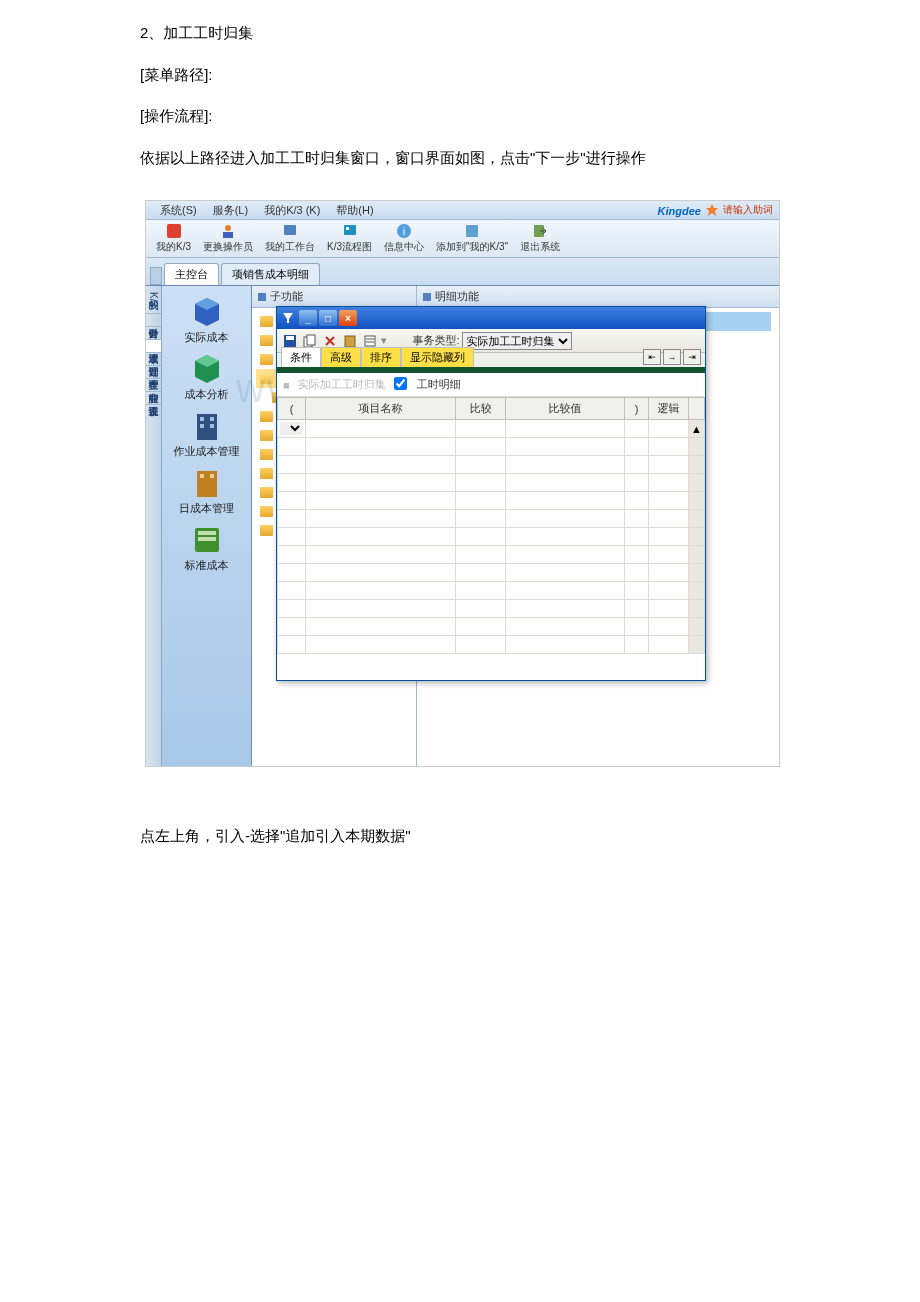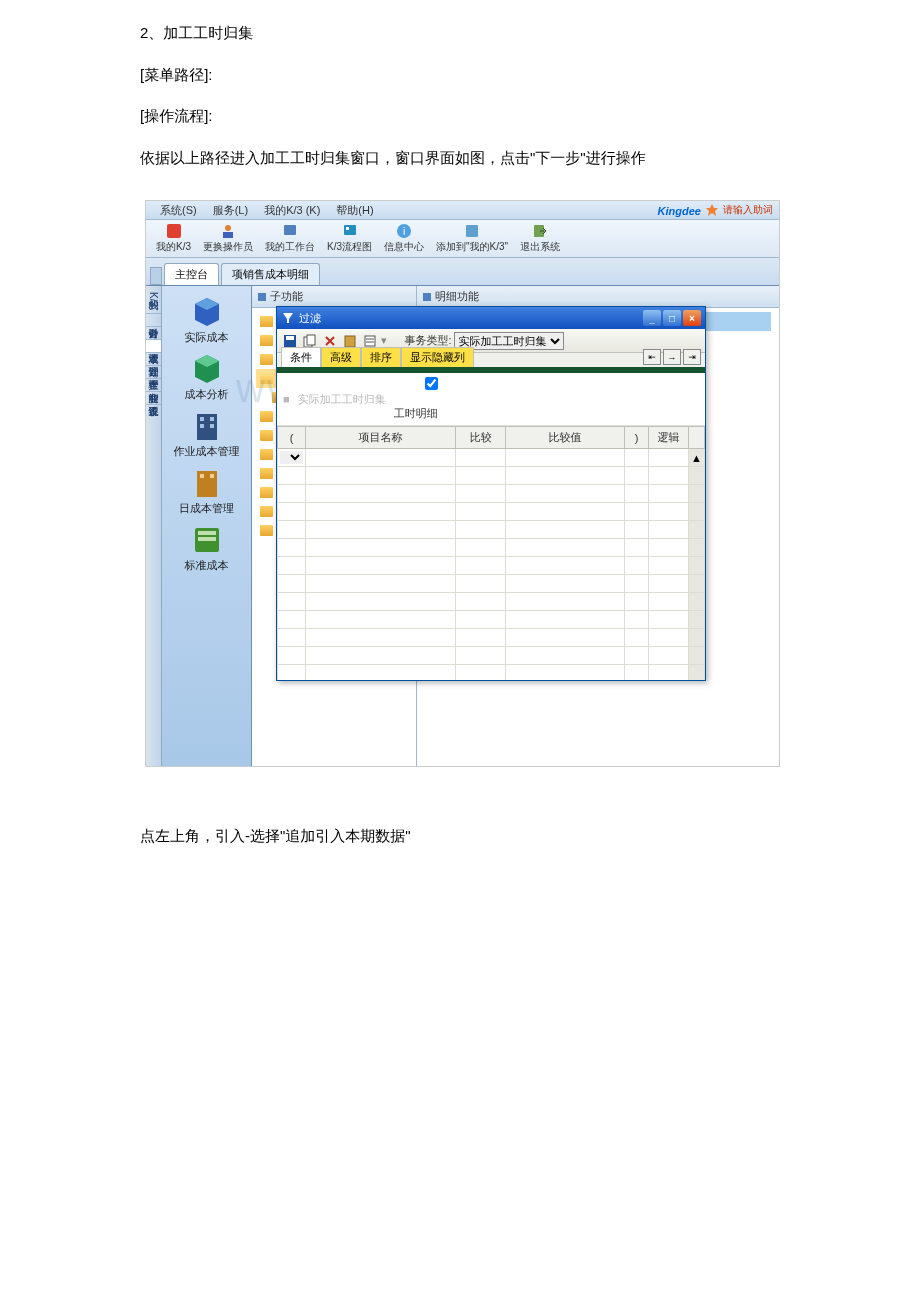--- a/index.html
+++ b/index.html
@@ -55,39 +55,39 @@
     .dialog { position: absolute; left: 130px; top: 105px; width: 430px; height: 375px; background: #f0f0ec; border: 1px solid #0050a0; box-shadow: 2px 2px 6px rgba(0,0,0,0.3); z-index: 100; }
     .titlebar { background: linear-gradient(#4080e0, #1050c0); height: 22px; display: flex; align-items: center; padding: 0 4px; }
     .titlebar-icon { width: 14px; height: 14px; margin-right: 4px; }
     .titlebar-text { color: #fff; font-size: 11px; flex: 1; }
     .winbtns { display: flex; gap: 2px; }
     .winbtn { width: 18px; height: 16px; background: linear-gradient(#f0a060, #e04010); border-radius: 2px; display: flex; align-items: center; justify-content: center; color: #fff; font-size: 10px; font-weight: bold; cursor: pointer; }
     .winbtn.min, .winbtn.max { background: linear-gradient(#90c0f0, #3070d0); }
     
     .dlg-toolbar { background: linear-gradient(#f8f8f4, #e8e8e0); height: 24px; display: flex; align-items: center; padding: 0 4px; border-bottom: 1px solid #c0c0b8; gap: 2px; }
     .dlg-tbtn { width: 18px; height: 18px; display: flex; align-items: center; justify-content: center; cursor: pointer; }
-    .dlg-label { font-size: 11px; margin-left: 16px; color: #333; }
+    .dlg-label { font-size: 11px; margin-left: 24px; color: #333; }
     .dlg-select { font-size: 11px; height: 18px; border: 1px solid #888; width: 110px; }
     
     .dlg-body { display: flex; height: calc(100% - 46px); }
     .dlg-left { width: 78px; background: linear-gradient(#f0f0ec, #e0e0d8); border-right: 1px solid #c0c0b8; padding: 4px; }
     .dlg-big-icon { width: 32px; height: 36px; margin: 4px auto; display: block; }
     .dlg-icon-box { text-align: center; margin-bottom: 8px; cursor: pointer; }
     .dlg-icon-box.sel { background: #2050c0; color: #fff; padding: 2px; }
     .dlg-icon-lbl { font-size: 10px; }
     
     .dlg-right { flex: 1; background: #fff; display: flex; flex-direction: column; }
     .dlg-tabs { background: #f0f0ec; height: 20px; display: flex; align-items: flex-end; padding: 0 4px; border-bottom: 6px solid #14532d; }
     .dlg-tab { padding: 2px 8px; font-size: 11px; background: #fff; border: 1px solid #c0c0b8; border-bottom: none; cursor: pointer; }
     .dlg-tab.inactive { background: #fde047; }
     .dlg-tabs-right { margin-left: auto; display: flex; gap: 2px; padding-bottom: 2px; }
     .nav-btn { width: 18px; height: 16px; border: 1px solid #888; background: #f0f0ec; font-size: 9px; display: flex; align-items: center; justify-content: center; cursor: pointer; }
     
     .dlg-filter-row { padding: 4px 6px; display: flex; align-items: center; gap: 8px; font-size: 11px; color: #888; border-bottom: 1px solid #e0e0d8; }
-    .dlg-filter-row label { display: flex; align-items: flex-end; gap: 16px; color: #333; flex-direction: column; }
+    .dlg-filter-row label { display: flex; align-items: flex-start; gap: 10px; color: #333; }
     
     .dlg-grid { flex: 1; overflow: auto; }
     .dlg-grid table { border-collapse: collapse; width: 100%; font-size: 11px; }
     .dlg-grid th { background: #f0f0ec; border: 1px solid #c0c0b8; padding: 3px 4px; font-weight: normal; text-align: center; color: #333; }
     .dlg-grid td { border: 1px solid #dcdcd4; height: 18px; padding: 0 2px; }
     .dlg-grid td:first-child select { width: 100%; border: none; font-size: 10px; }
     
     .watermark { position: absolute; left: 90px; top: 165px; font-size: 40px; color: rgba(100,140,170,0.22); font-family: Arial; letter-spacing: 2px; pointer-events: none; z-index: 50; }
   </style>
 </head>
@@ -297,21 +297,20 @@
       </div>
     </div>
 
     <div class="watermark">www.bdocx.com</div>
 
     <div class="dialog">
       <div class="titlebar">
         <svg class="titlebar-icon">
             <polygon points="2,2 12,2 8,8 8,12 6,12 6,8" fill="#fff"></polygon>
           </svg>
-        <span class="titlebar-text">过滤</span>
         <div class="winbtns">
           <div class="winbtn min">_</div>
           <div class="winbtn max">□</div>
           <div class="winbtn">×</div>
         </div>
       </div>
       <div class="dlg-toolbar">
         <div class="dlg-tbtn">
             <svg width="14" height="14">
               <rect x="1" y="1" width="12" height="12" fill="#2050a0"></rect>

